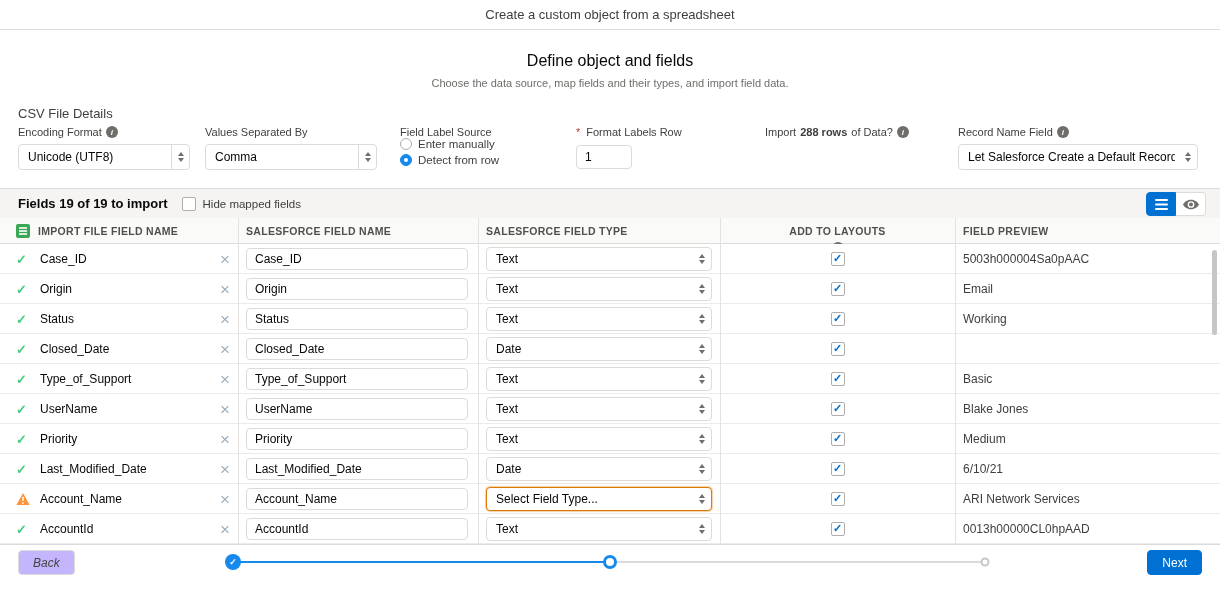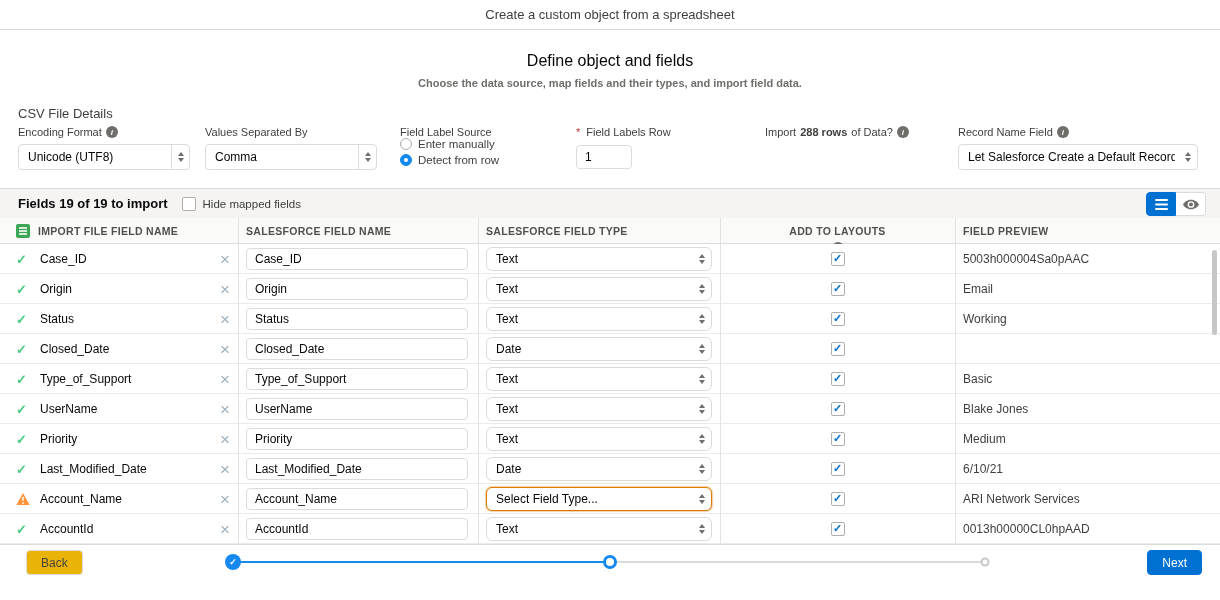--- a/index.html
+++ b/index.html
@@ -9,21 +9,21 @@
 
   
   .modal-header { position:absolute; top:0; left:0; width:100%; height:30px;
     border-bottom:1px solid #dddbda; display:flex; align-items:center; justify-content:center; }
   .modal-title { font-size:13px; color:#3e3e3c; }
 
   
   .step-header { position:absolute; top:38px; left:0; width:100%; height:64px;
     text-align:center; border-bottom:3px solid #22c55e; background:#fff; }
   .step-title { font-size:16px; font-weight:400; color:#080707; margin-top:14px; }
-  .step-subtitle { font-size:11px; color:#706e6b; margin-top:7px;font-weight:bold; }
+  .step-subtitle { font-size:11px; color:#706e6b; margin-top:7px; }
 
   
   .csv-section { position:absolute; top:94px; left:0; width:100%; height:94px; background:#fff; }
   .section-title { position:absolute; left:18px; top:12px; font-size:13px; color:#3e3e3c; }
   .field-label { font-size:11px; color:#3e3e3c; display:flex; align-items:center; gap:4px; white-space:nowrap; }
   .form-col { position:absolute; top:32px; }
   .info-icon { display:inline-flex; align-items:center; justify-content:center;
     width:12px; height:12px; border-radius:50%; background:#706e6b; color:#fff;
     font-size:8px; font-weight:700; font-style:italic; flex:none; cursor:pointer; }
   .required-mark { color:#c23934; margin-right:2px; }
@@ -76,35 +76,35 @@
   .sheet-icon { position:absolute; left:16px; top:6px; }
   .col-sep { position:absolute; top:0; bottom:0; width:1px; background:#e4e2e0; }
   .tbody { position:absolute; top:26px; left:0; width:100%; }
   .trow { position:relative; height:30px; border-bottom:1px solid #ecebea; background:#fff; }
   .status-icon { position:absolute; left:16px; top:50%; transform:translateY(-50%); }
   .check-icon { font-size:13px; font-weight:700; color:#4bca81; line-height:1; }
   .field-name { position:absolute; left:40px; top:50%; transform:translateY(-50%); font-size:12px; color:#080707; }
   .remove-x { position:absolute; left:220px; top:50%; transform:translateY(-50%);
     font-size:17px; font-weight:400; color:#9fb0be; line-height:1; cursor:pointer; }
   .sf-name-input { position:absolute; left:246px; top:4px; width:222px; height:22px; margin-top:0; }
-  .type-select { position:absolute; left:486px; top:3px; width:226px; height:24px; margin-top:0;border-radius:6px; }
+  .type-select { position:absolute; left:486px; top:3px; width:226px; height:24px; margin-top:0; }
   .status-warning .type-select { border:1px solid #dd7a01; box-shadow:0 0 1px 1px rgba(221,122,1,.35); }
   .layout-cell { position:absolute; left:720px; top:0; width:235px; height:100%;
     display:flex; align-items:center; justify-content:center; }
   .preview-text { position:absolute; left:963px; top:50%; transform:translateY(-50%); font-size:12px; color:#3e3e3c; }
   .th-center { text-align:center; display:flex; align-items:center; justify-content:center; gap:5px;flex-direction:column; }
   .scroll-thumb { position:absolute; right:3px; top:32px; width:5px; height:85px;
     border-radius:3px; background:#c8c6c4; cursor:grab; }
 
   
   .footer { position:absolute; top:544px; left:0; width:100%; height:33px; background:#fff;
     border-top:1px solid #dddbda; }
   .btn { position:absolute; top:5px; height:25px; padding:0 14px; border-radius:4px;
     font-size:12px; font-family:"Liberation Sans", sans-serif; cursor:pointer; }
-  .btn-neutral { left:26px; background:#eab308; border:1px solid #dddbda; color:#444; }
+  .btn-neutral { left:18px; background:#c4b5fd; border:1px solid #dddbda; color:#444;font-style:italic; }
   .btn-brand { right:18px; background:#0070d2; border:1px solid #0070d2; color:#fff; }
   .progress-line { position:absolute; top:16px; height:2px; }
   .line-done { left:233px; width:377px; background:#1589ee; }
   .line-todo { left:610px; width:375px; background:#dddbda; }
   .dot { position:absolute; border-radius:50%; transform:translate(-50%,-50%); top:17px; }
   .dot.done { left:233px; width:16px; height:16px; background:#1589ee;
     display:flex; align-items:center; justify-content:center; }
   .dot.done span { color:#fff; font-size:9px; font-weight:700; line-height:1; }
   .dot.active { left:610px; width:14px; height:14px; background:#fff; border:3px solid #1589ee; }
   .dot.todo { left:985px; width:9px; height:9px; background:#fff; border:2px solid #c9c7c5; }
@@ -165,21 +165,21 @@
         <div class="radio-option selected">
           <span class="radio"></span>
           <span class="radio-label">Detect from row</span>
         </div>
       </div>
     </div>
 
     <div class="form-col" style="left:576px;">
       <div class="field-label">
         <span class="required-mark">*</span>
-        <span>Field Labels Row</span>
+        <span>Format Labels Row</span>
       </div>
       <input class="text-input" style="width: 56px;" value="1">
     </div>
 
     <div class="form-col" style="left:765px;">
       <div class="field-label">
         <span>Import </span>
         <span style="font-weight:700;">288 rows</span>
         <span> of Data?</span>
         <span class="info-icon">i</span>

